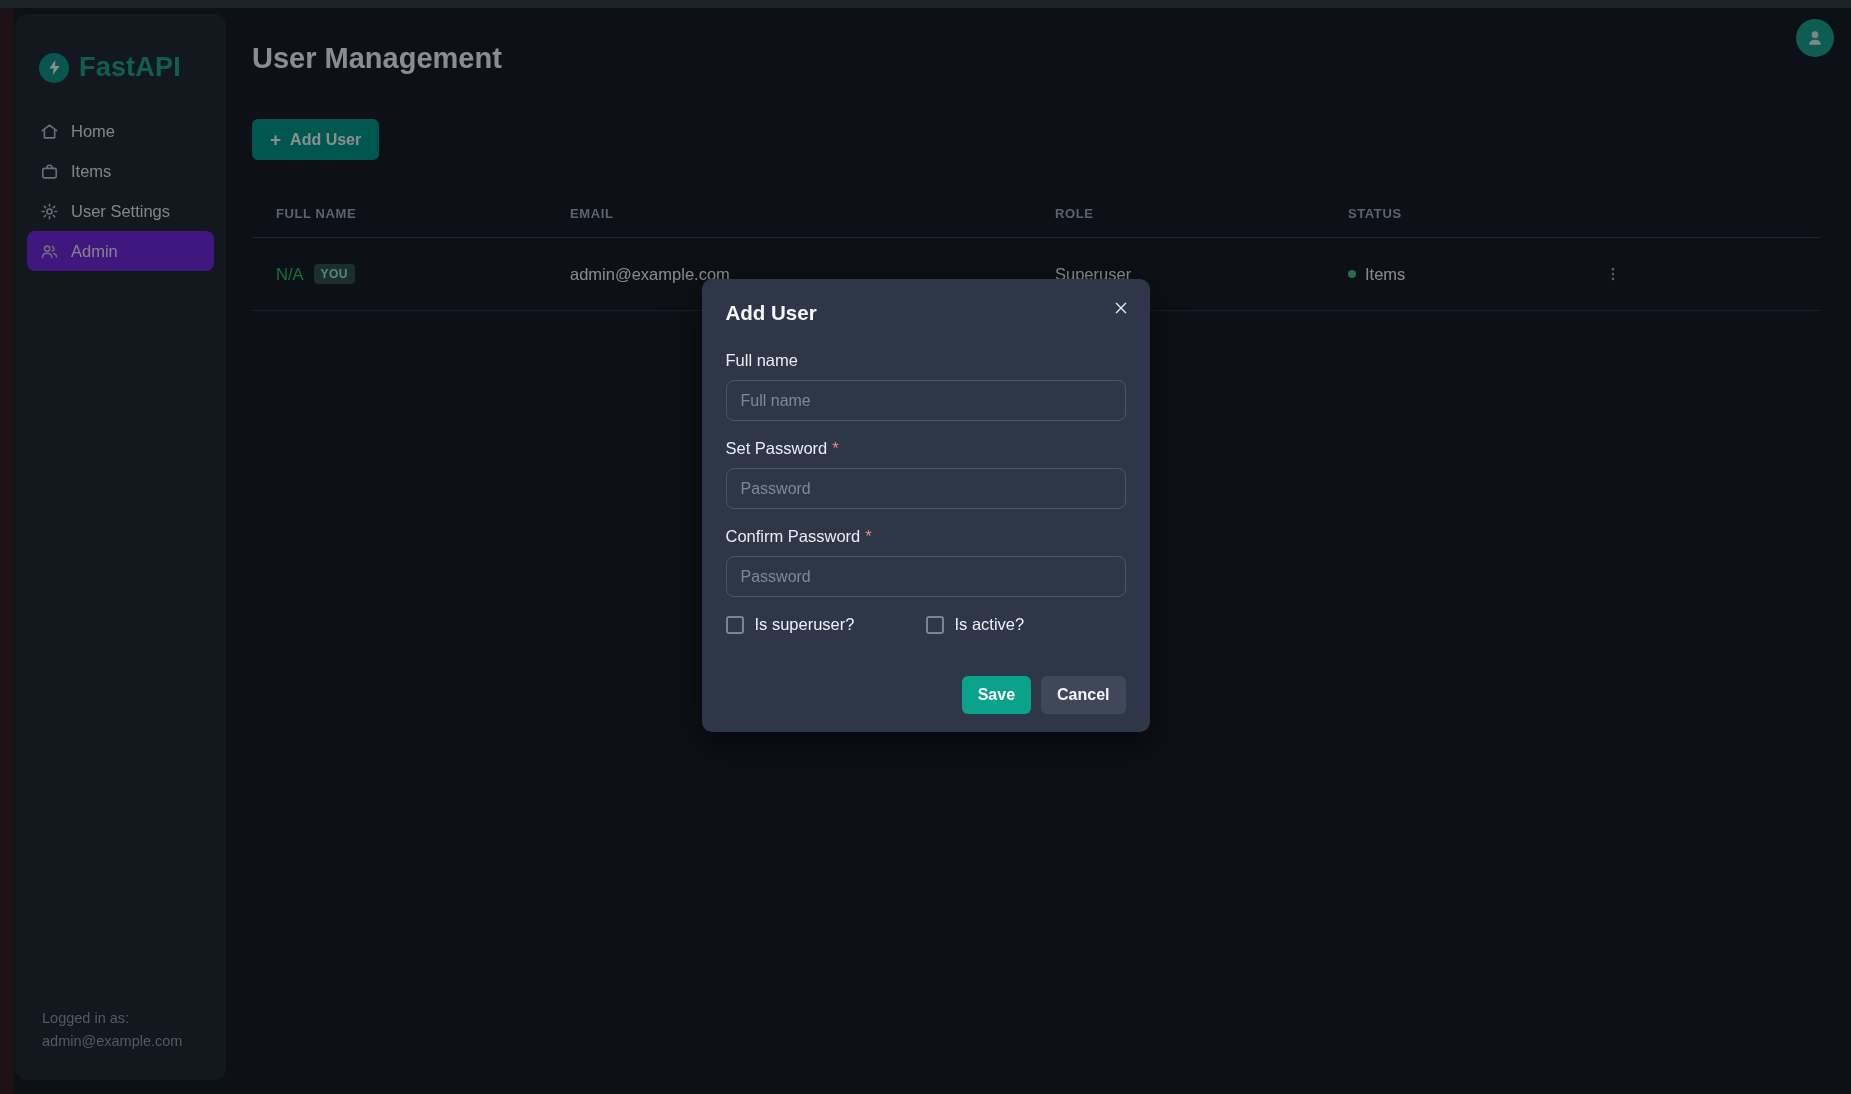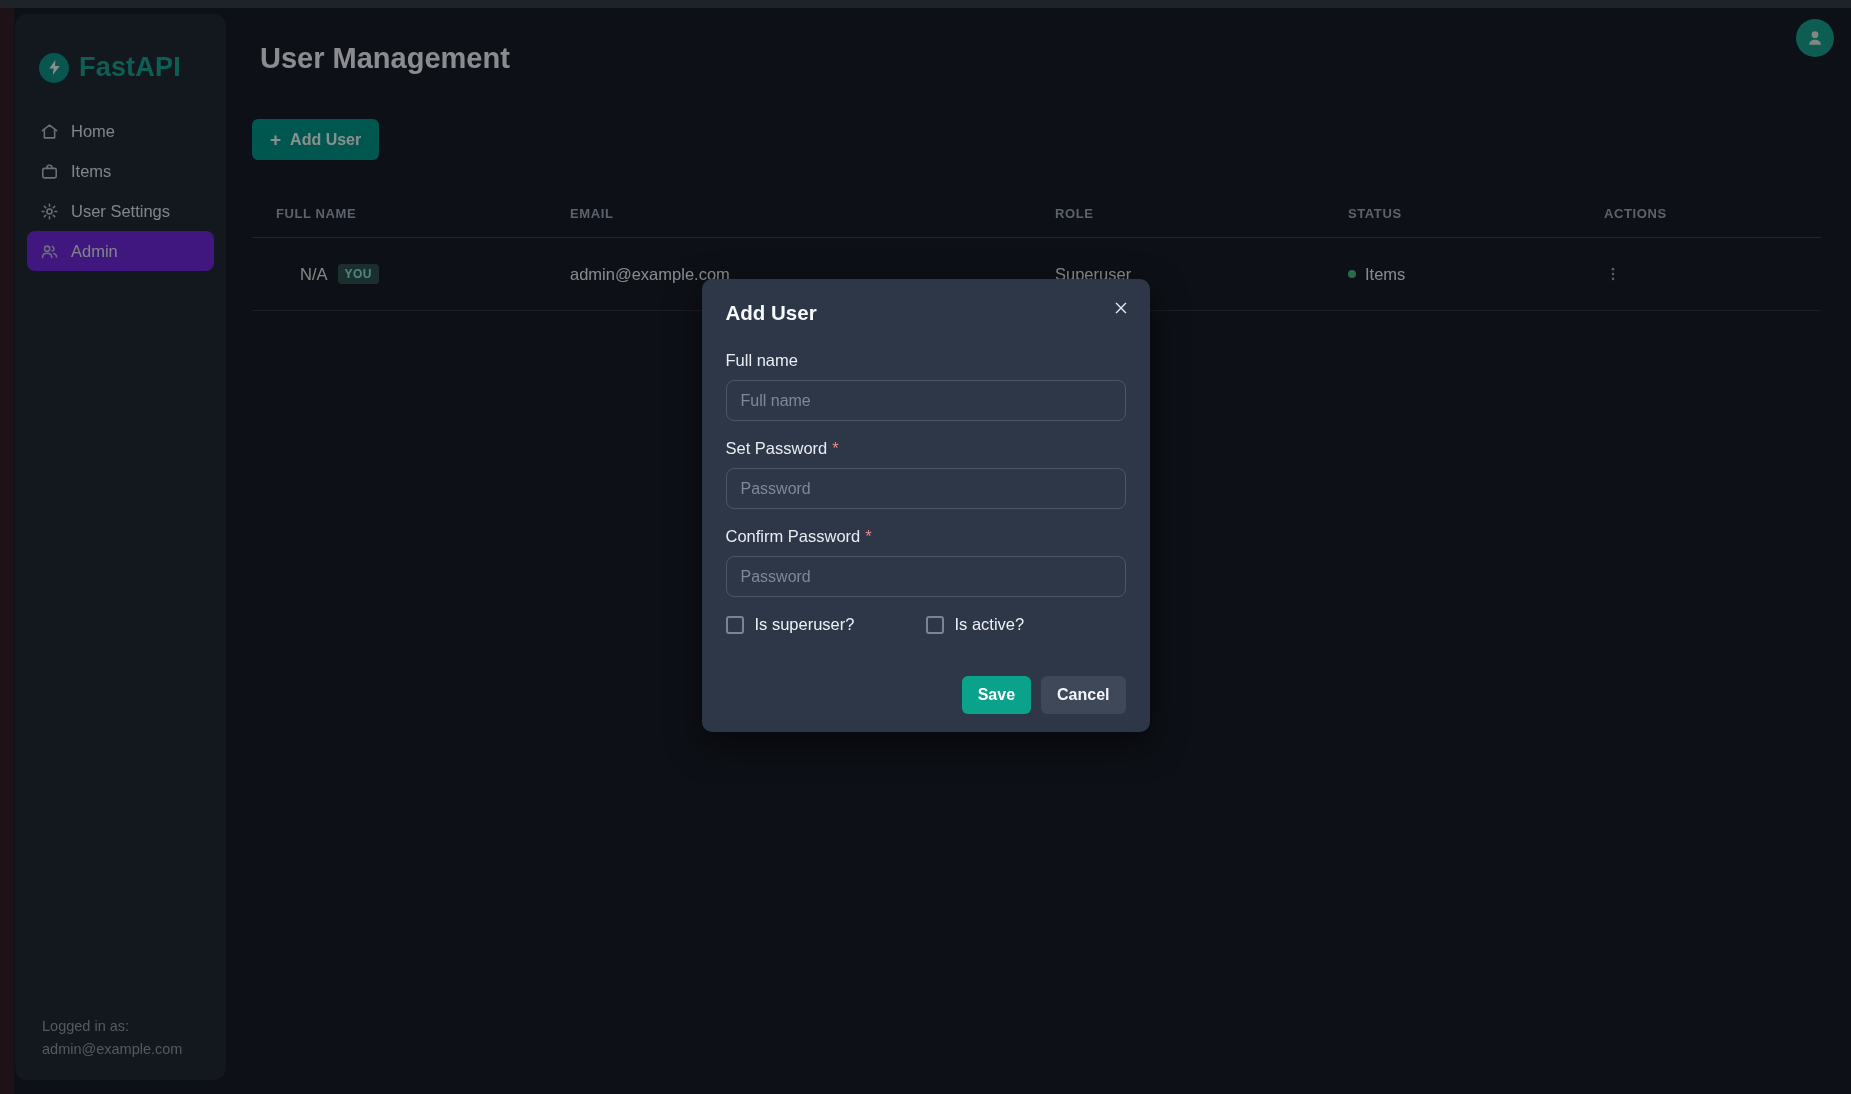--- a/index.html
+++ b/index.html
@@ -29,27 +29,27 @@
   .nav { margin: 28px 12px 0 12px; }
   .nav-item {
     display: flex; align-items: center; gap: 12px; height: 40px;
     padding: 0 13px; border-radius: 8px; cursor: pointer;
     color: #DCE2EB; font-size: 16.5px;
   }
   .nav-item.active { background: #6d28d9; }
   .nav-icon { width: 19px; height: 19px; color: #B7C0CD; flex: 0 0 auto; display: flex; }
   .nav-icon svg { width: 19px; height: 19px; }
   .logged-in {
-    position: absolute; left: 27px; bottom: 20px;
+    position: absolute; left: 27px; bottom: 28px;
     font-size: 14.5px; color: #8F99A8; line-height: 1.55;
   }
 
   
   .page-title {
-    position: absolute; left: 260px; top: 42px;
+    position: absolute; left: 252px; top: 42px;
     font-size: 29px; font-weight: 700; color: #EFF2F6;
   }
   .add-user-btn {
     position: absolute; left: 252px; top: 119px; height: 41px;
     display: inline-flex; align-items: center; gap: 9px; padding: 0 18px;
     background: #009688; border: none; border-radius: 6px; cursor: pointer;
     color: #F2F5F5; font-size: 16px; font-weight: 700;
     font-family: "Liberation Sans", sans-serif;
   }
   .plus-glyph { font-size: 19px; font-weight: 700; line-height: 1; }
@@ -61,21 +61,21 @@
   }
   .t-header { border-bottom: 1px solid #39414F; }
   .t-header > div {
     padding: 10px 0 16px 24px;
     font-size: 13px; font-weight: 700; letter-spacing: 0.6px;
     text-transform: uppercase; color: #9FAABB;
   }
   .t-row { height: 73px; align-items: center; border-bottom: 1px solid #2E3542; }
   .t-row > div { padding-left: 24px; font-size: 16.5px; color: #E9EDF2; }
   .name-cell { display: flex; align-items: center; gap: 10px; }
-  .na-text { color: #e5e5e5; margin-left: 24px; }
+  .na-text { color: #22c55e; }
   .you-badge {
     background: #2F5450; color: #85E9DB; font-size: 12px; font-weight: 700;
     letter-spacing: 0.4px; padding: 3px 7px; border-radius: 4px;
   }
   .status-cell { display: flex; align-items: center; gap: 9px; }
   .status-dot { width: 8px; height: 8px; border-radius: 50%; background: #48BB78; }
   .kebab-btn {
     background: none; border: none; cursor: pointer; padding: 0;
     color: #9AA4B2; display: flex; align-items: center;
   }
@@ -207,21 +207,20 @@
     </svg>
   </span>
 </button>
 
 <div class="user-table">
   <div class="t-header">
     <div>Full Name</div>
     <div>Email</div>
     <div>Role</div>
     <div>Status</div>
-    <div>Actions</div>
   </div>
   <div class="t-row">
     <div class="name-cell">
       <span class="na-text">N/A</span>
       <span class="you-badge">YOU</span>
     </div>
     <div>admin@example.com</div>
     <div>Superuser</div>
     <div class="status-cell">
       <span class="status-dot"></span>

